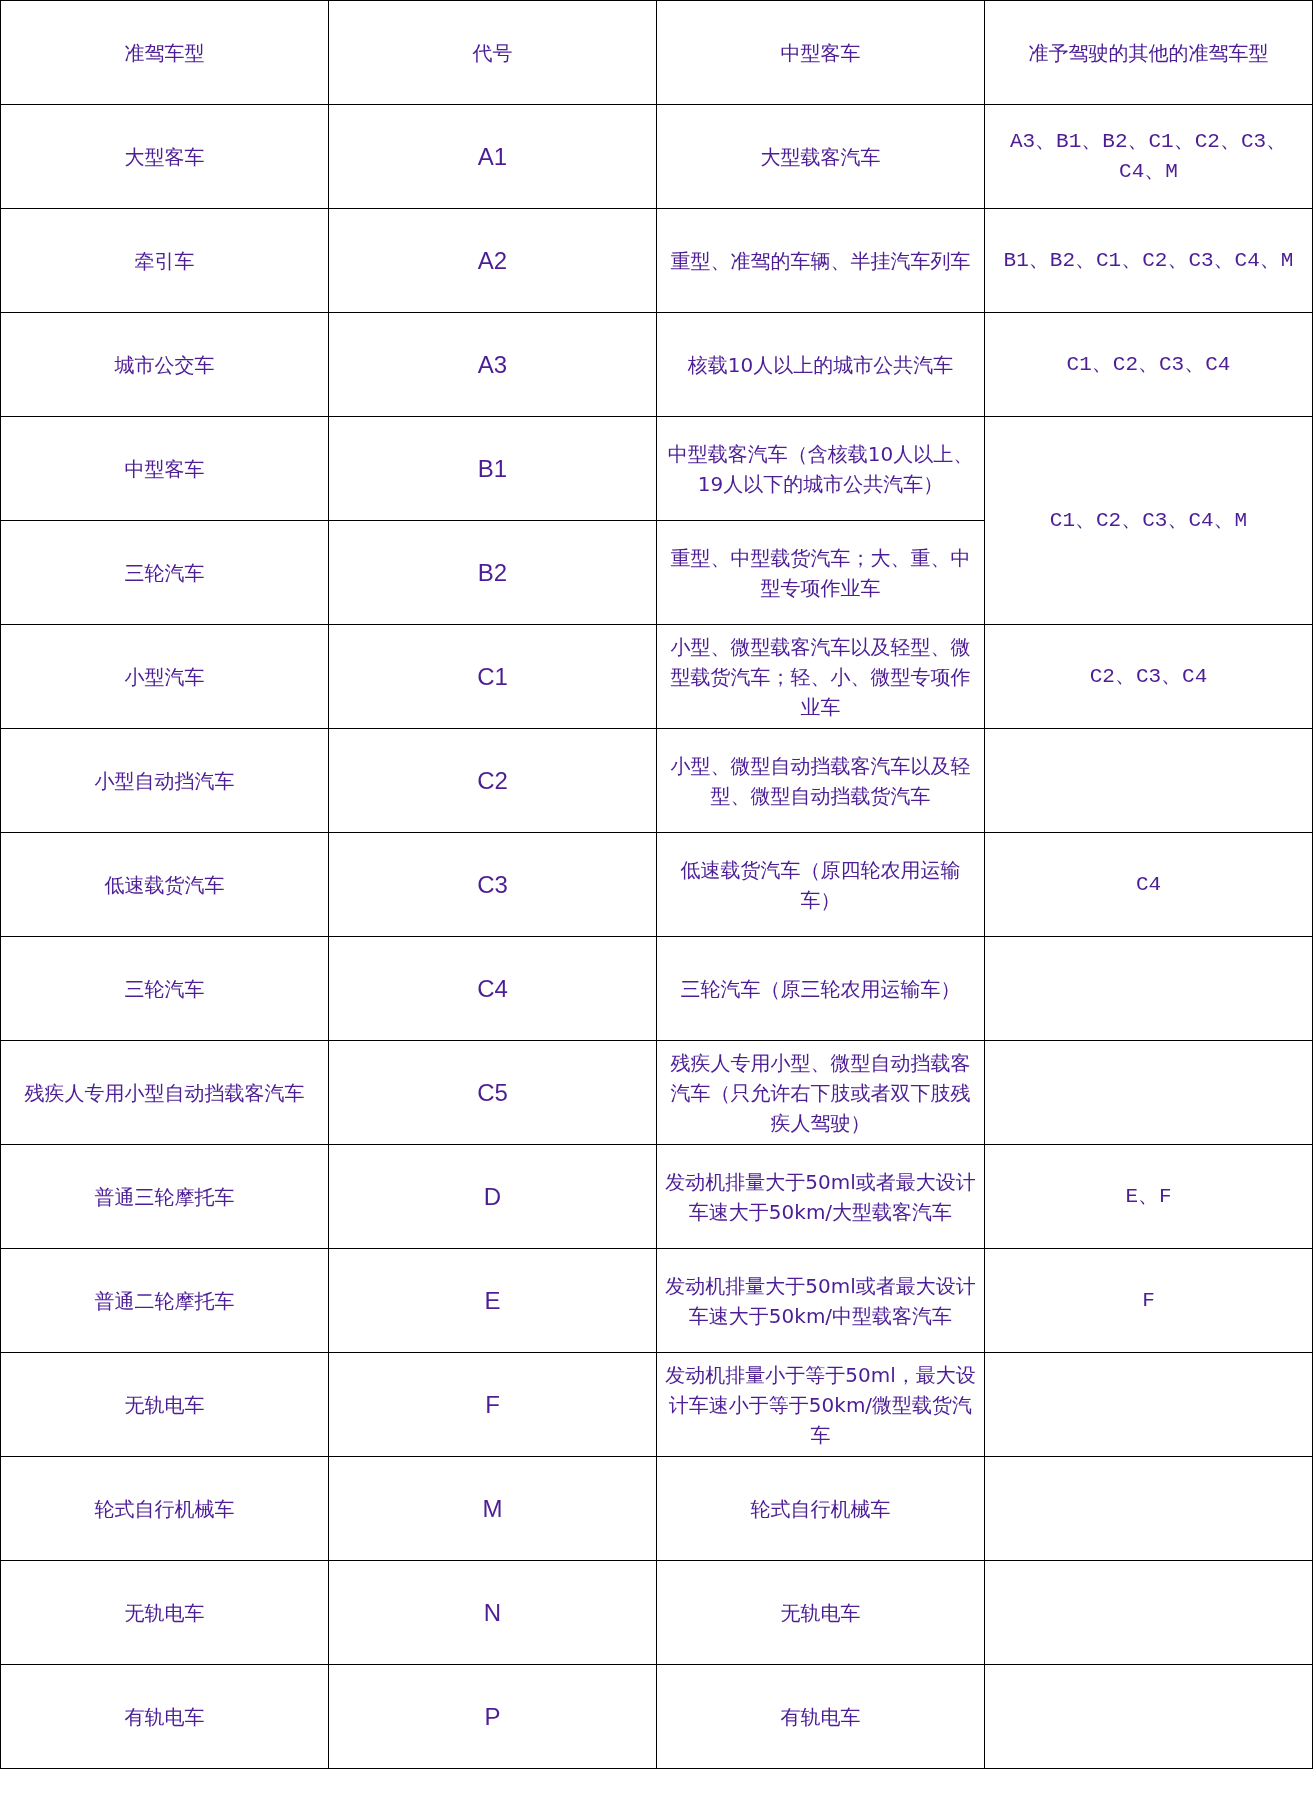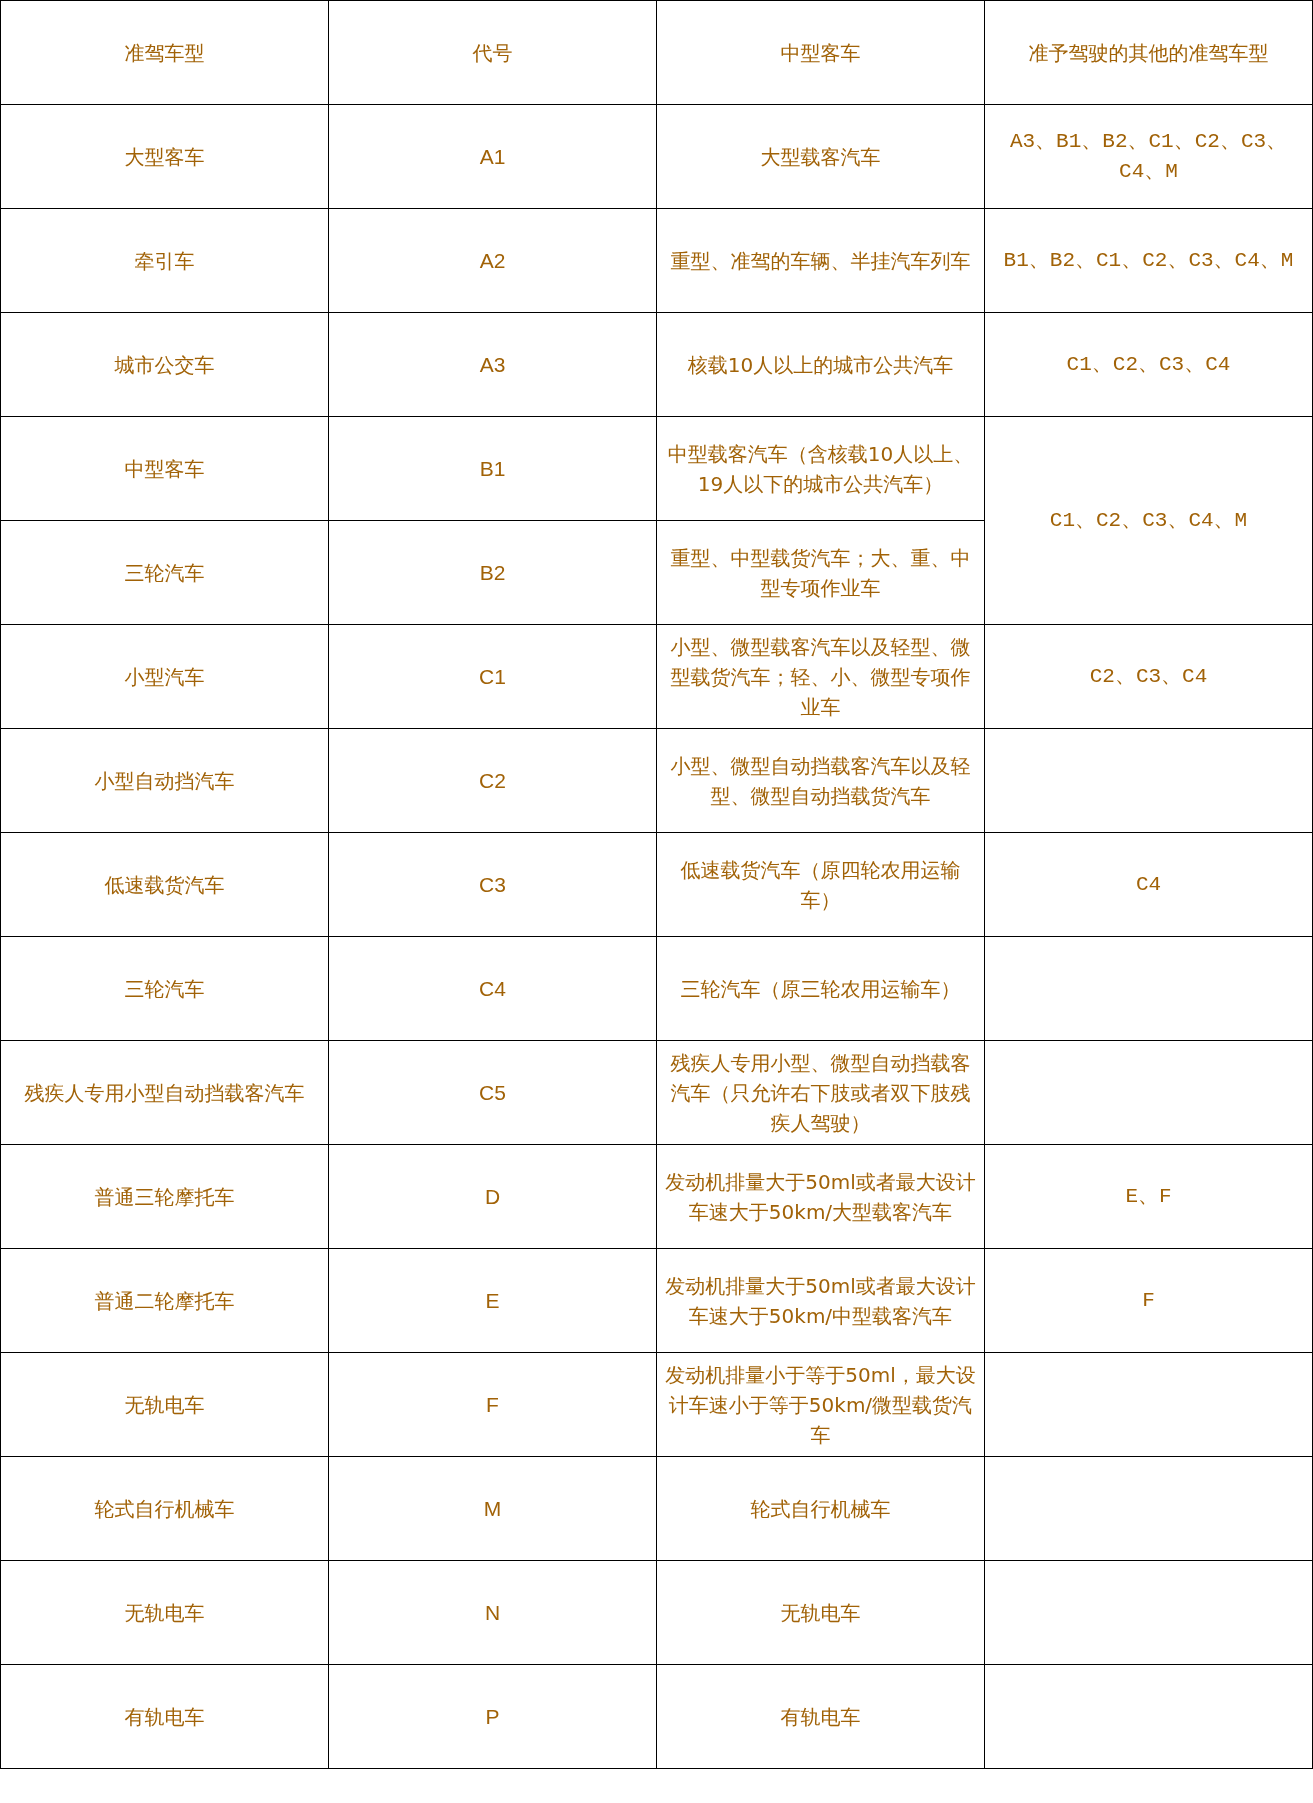--- a/index.html
+++ b/index.html
@@ -3,36 +3,36 @@
 <meta charset="utf-8">
 <style>
   html, body { margin:0; padding:0; background:#ffffff; }
   body { width:1313px; height:1803px; overflow:hidden; }
   table {
     border-collapse: collapse;
     table-layout: fixed;
     width: 1312px;
     font-family: "DejaVu Sans", "Liberation Sans", sans-serif;
     font-size: 20px;
-    color: #a16207;
+    color: #4c1d95;
   }
   col.c1 { width: 328px; }
   col.c2 { width: 328px; }
   col.c3 { width: 328px; }
   col.c4 { width: 328px; }
   td {
     border: 1.5px solid #000;
     height: 104px;
     text-align: center;
     vertical-align: middle;
     padding: 0 6px;
     line-height: 30px;
     box-sizing: border-box;
   }
-  td.code { font-family: "Liberation Sans", sans-serif; font-size: 21px; margin-top: 24px; }
+  td.code { font-family: "Liberation Sans", sans-serif; font-size: 24px; margin-top: 24px; }
   td.other { font-family: Liberation Mono, monospace; font-size: 21px; }
 </style>
 </head>
 <body>
 
 <table>
   <colgroup>
       <col class="c1">
       <col class="c2">
       <col class="c3">

